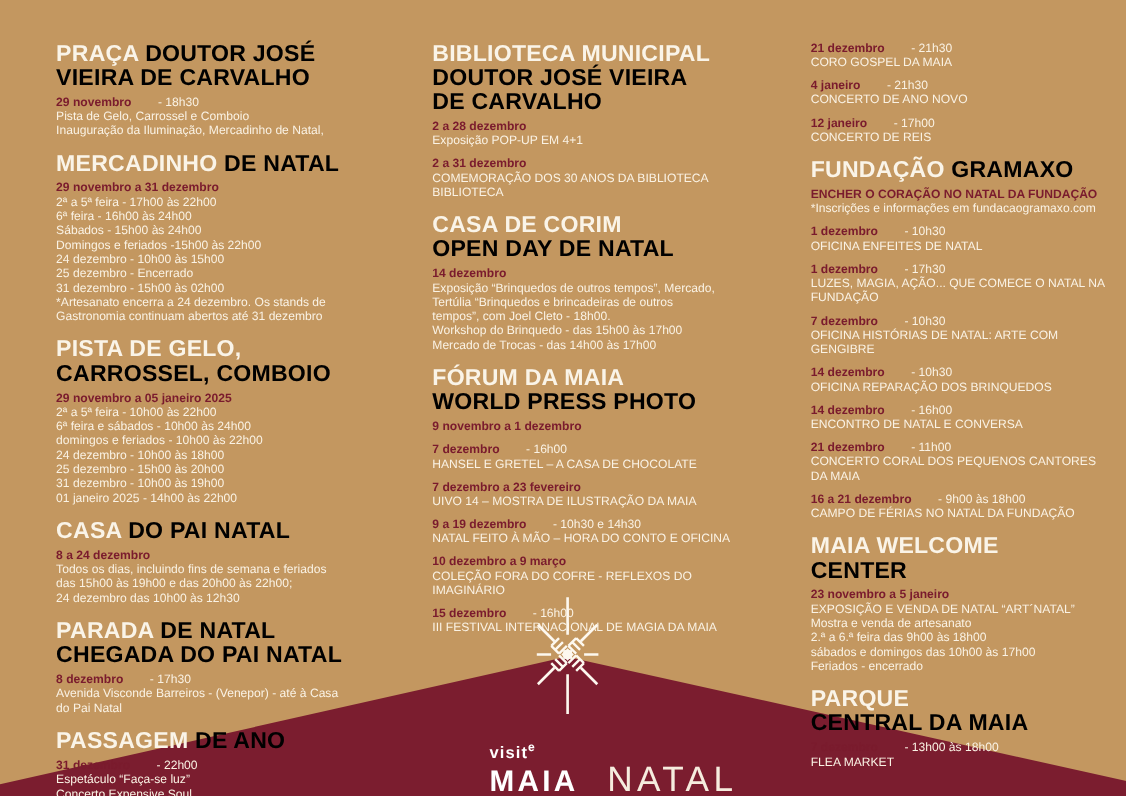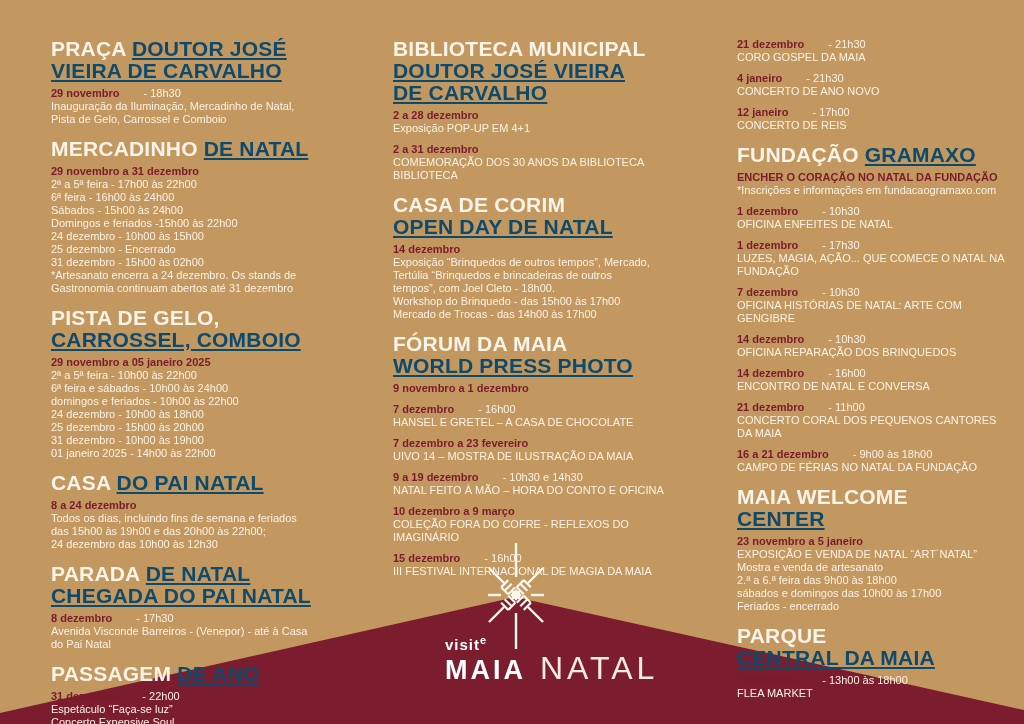--- a/index.html
+++ b/index.html
@@ -6,51 +6,51 @@
   body{font-family:"Liberation Sans",sans-serif;}
   .poster{position:relative;width:1024px;height:724px;overflow:hidden;background:#C39760;}
   .tri-svg{position:absolute;left:0;top:0;width:1024px;height:724px;pointer-events:none;}
   .col{position:absolute;top:38px;z-index:3;}
   #col0{left:51px;width:334px;}
   #col1{left:393px;width:332px;}
   #col2{left:737px;width:290px;}
   .section{margin-bottom:12px;}
   .heading{margin:0 0 5px 0;font-size:21px;line-height:22px;font-weight:800;letter-spacing:.2px;}
   .hl{color:#FAF4E8;}
-  .hd{color:#0c4a6e;text-decoration:underline;}
+  .hd{color:#000000;}
   .entry{margin-bottom:8px;}
   .entry:last-child{margin-bottom:0;}
   .dateline{font-size:11px;line-height:13px;font-weight:700;}
   .date{color:#7A1B2D;}
   .time{color:#FAF2E4;font-weight:400;padding-left:21px;}
   .bodyline{font-size:11px;line-height:13px;color:#FAF2E4;}
   .star{position:absolute;left:456px;top:533px;z-index:4;}
-  .logo{position:absolute;left:445px;top:632px;z-index:5;color:#FFFFFF;}
+  .logo{position:absolute;left:445px;top:672px;z-index:5;color:#FFFFFF;}
   .visite{font-size:15px;font-weight:700;letter-spacing:1px;line-height:16px;}
   .visite sup{font-size:11px;}
-  .brandrow{display:flex;align-items:baseline;gap:14px;margin-top:2px;}
+  .brandrow{display:flex;align-items:baseline;gap:26px;margin-top:2px;}
   .brand{font-size:27px;font-weight:800;letter-spacing:3px;line-height:26px;}
   .natal{font-size:32px;font-weight:300;letter-spacing:4px;color:#F6ECDE;line-height:26px;}
 </style>
 </head>
 <body>
 
 <div class="poster" style="background: rgb(195, 151, 96);">
 
   <svg class="tri-svg" viewBox="0 0 1024 724" xmlns="http://www.w3.org/2000/svg">
     <polygon id="footer-tri" points="0,713 515,597 1024,710 1024,724 0,724" fill="#7B1D2F"></polygon>
   </svg>
 
   <div class="col" id="col0">
       <section class="section">
         <h2 class="heading"><span class="hl">PRAÇA </span><span class="hd">DOUTOR JOSÉ</span><br><span class="hd">VIEIRA DE CARVALHO</span></h2>
         <div class="entry">
           <div class="dateline"><span class="date">29 novembro</span><span class="time"> - 18h30</span></div>
+          <div class="bodyline">Pista de Gelo, Carrossel e Comboio</div>
           <div class="bodyline">Inauguração da Iluminação, Mercadinho de Natal,</div>
-          <div class="bodyline">Pista de Gelo, Carrossel e Comboio</div>
         </div>
       </section>
       <section class="section">
         <h2 class="heading"><span class="hl">MERCADINHO </span><span class="hd">DE NATAL</span></h2>
         <div class="entry">
           <div class="dateline"><span class="date">29 novembro a 31 dezembro</span></div>
           <div class="bodyline">2ª a 5ª feira - 17h00 às 22h00</div>
           <div class="bodyline">6ª feira - 16h00 às 24h00</div>
           <div class="bodyline">Sábados - 15h00 às 24h00</div>
           <div class="bodyline">Domingos e feriados -15h00 às 22h00</div>

